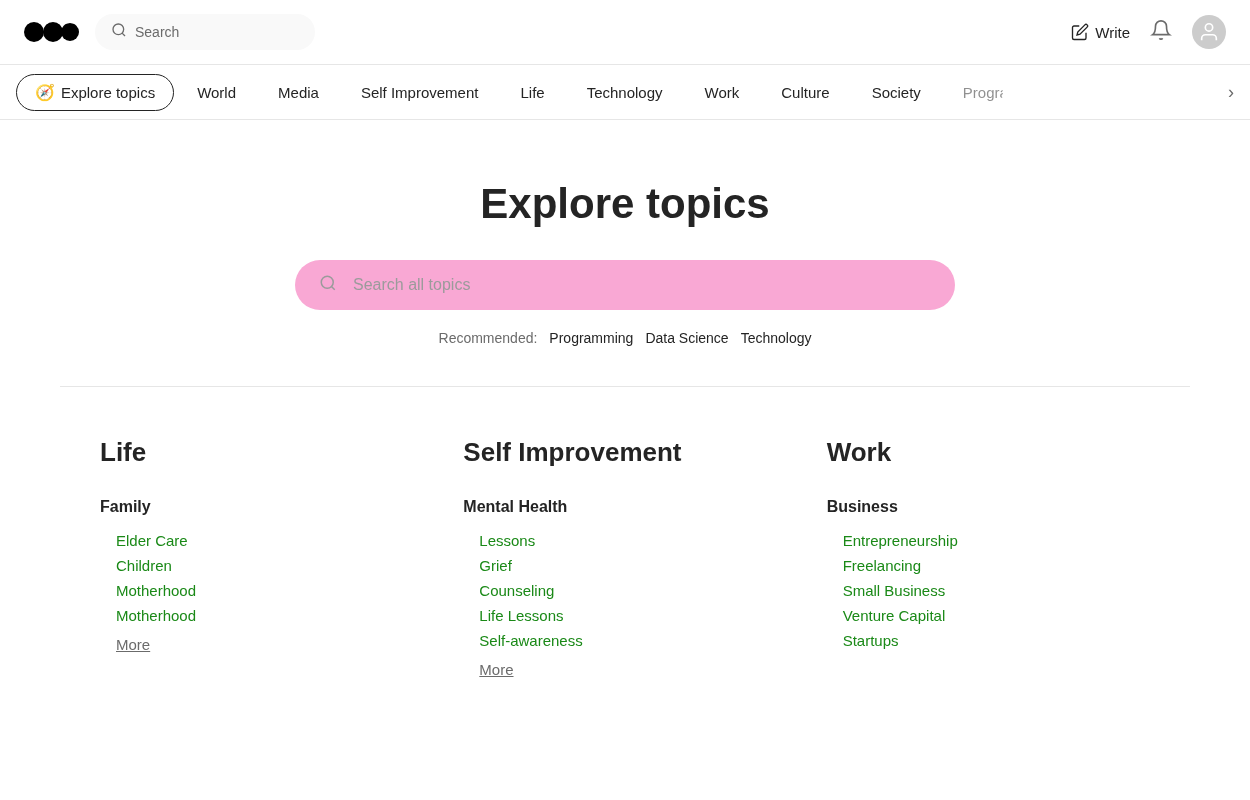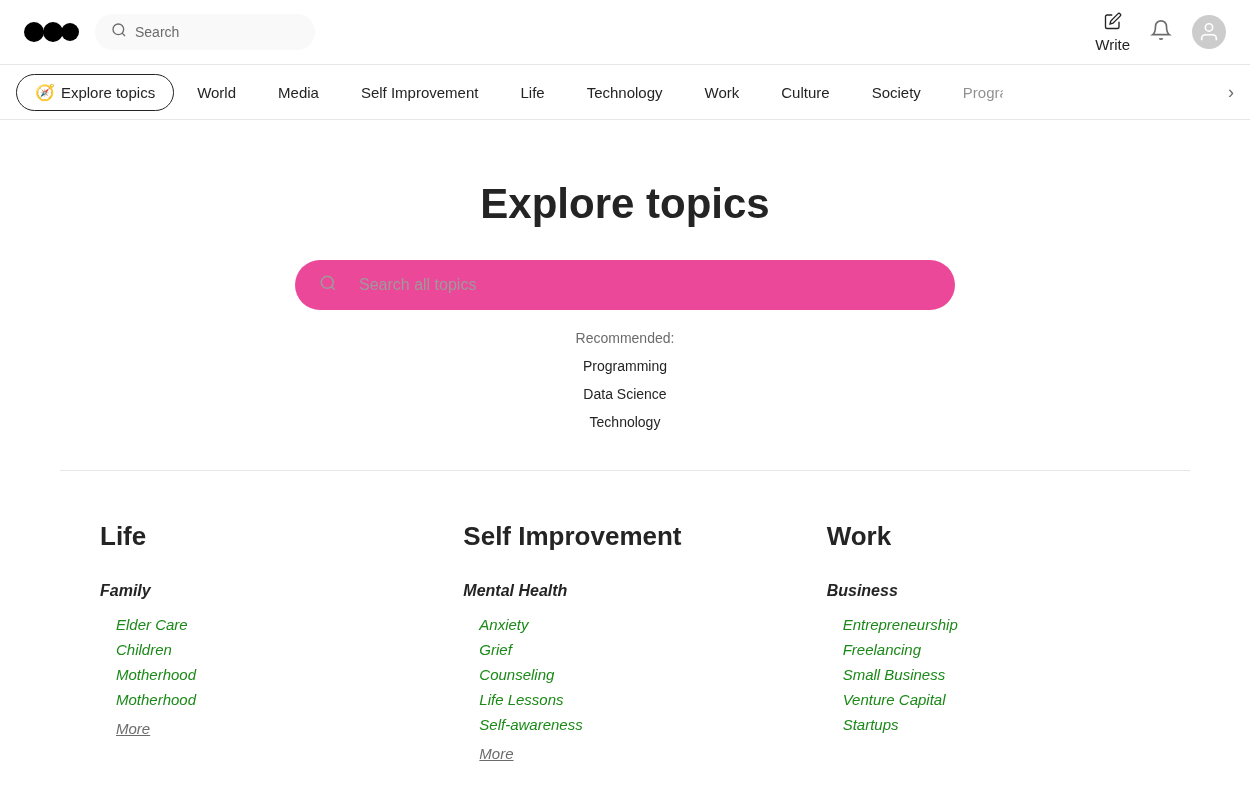--- a/index.html
+++ b/index.html
@@ -52,21 +52,20 @@
     .header-btn {
       display: flex;
       align-items: center;
       gap: 6px;
       font-size: 15px;
       color: #242424;
       cursor: pointer;
       background: none;
       border: none;
       padding: 0;
-      flex-direction: column;
     }
     .header-icon { color: #6b6b6b; font-size: 20px; cursor: pointer; }
     .avatar-circle {
       width: 34px; height: 34px;
       border-radius: 50%;
       background: #ccc;
       display: flex; align-items: center; justify-content: center;
       cursor: pointer;
     }
 
@@ -116,42 +115,41 @@
       font-size: 42px;
       font-weight: 700;
       margin-bottom: 32px;
       color: #242424;
     }
     #topic-search-box {
       display: flex;
       align-items: center;
       width: 660px;
       max-width: 100%;
-      background: #ec4899;
+      background: #f9a8d4;
       border-radius: 99px;
       padding: 14px 24px;
-      gap: 22px;
+      gap: 16px;
       margin-bottom: 20px;
     }
     #topic-search-box input {
       border: none;
       background: transparent;
       outline: none;
       font-size: 16px;
       width: 100%;
       color: #242424;
     }
     #topic-search-box input::placeholder { color: #9b9b9b; }
     #recommended {
       display: flex;
       align-items: center;
       gap: 12px;
       font-size: 14px;
       color: #6b6b6b;
-      flex-direction: column;
     }
     .rec-link {
       color: #242424;
       font-size: 14px;
       cursor: pointer;
       text-decoration: none;
     }
 
     
     .divider {
@@ -169,21 +167,20 @@
     }
     .topic-column { padding: 0 20px; }
     .topic-category-heading {
       font-size: 26px;
       font-weight: 700;
       margin-bottom: 30px;
       color: #242424;
     }
     .topic-subcategory {
       margin-bottom: 28px;
-      font-style: italic;
     }
     .topic-subcategory-heading {
       font-size: 16px;
       font-weight: 700;
       margin-bottom: 12px;
       color: #242424;
     }
     .topic-item {
       font-size: 15px;
       color: #1a8917;
@@ -311,21 +308,21 @@
       <a class="topic-item">Motherhood</a>
       <a class="topic-item">Motherhood</a>
       <span class="topic-more">More</span>
     </div>
   </div>
 
   <div class="topic-column">
     <h2 class="topic-category-heading">Self Improvement</h2>
     <div class="topic-subcategory">
       <div class="topic-subcategory-heading">Mental Health</div>
-      <a class="topic-item">Anxiety</a>
+      <a class="topic-item">Lessons</a>
       <a class="topic-item">Grief</a>
       <a class="topic-item">Counseling</a>
       <a class="topic-item">Life Lessons</a>
       <a class="topic-item">Self-awareness</a>
       <span class="topic-more">More</span>
     </div>
   </div>
 
   <div class="topic-column">
     <h2 class="topic-category-heading">Work</h2>

